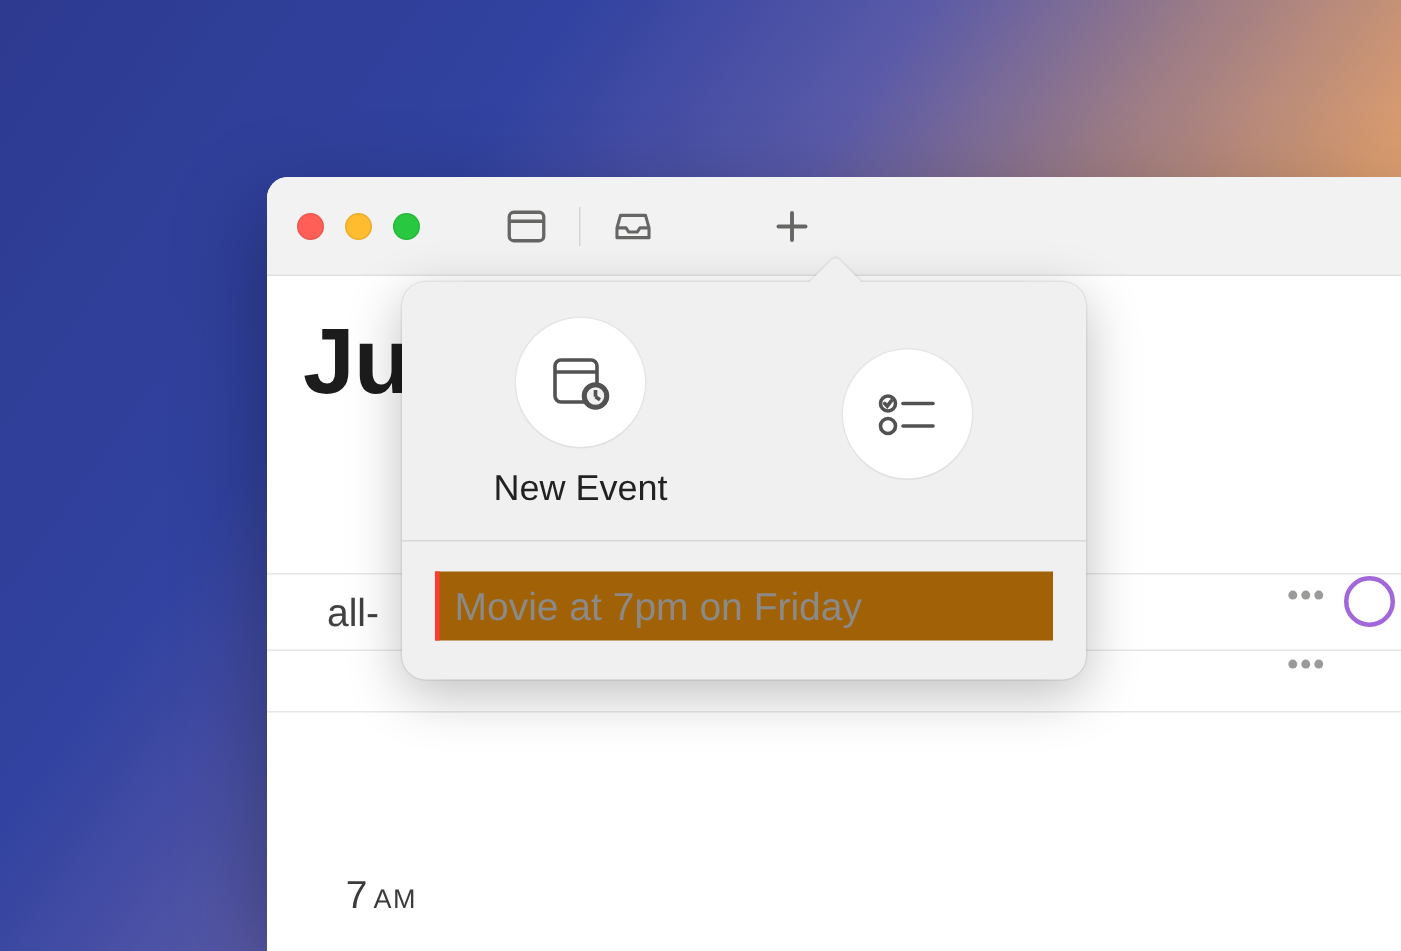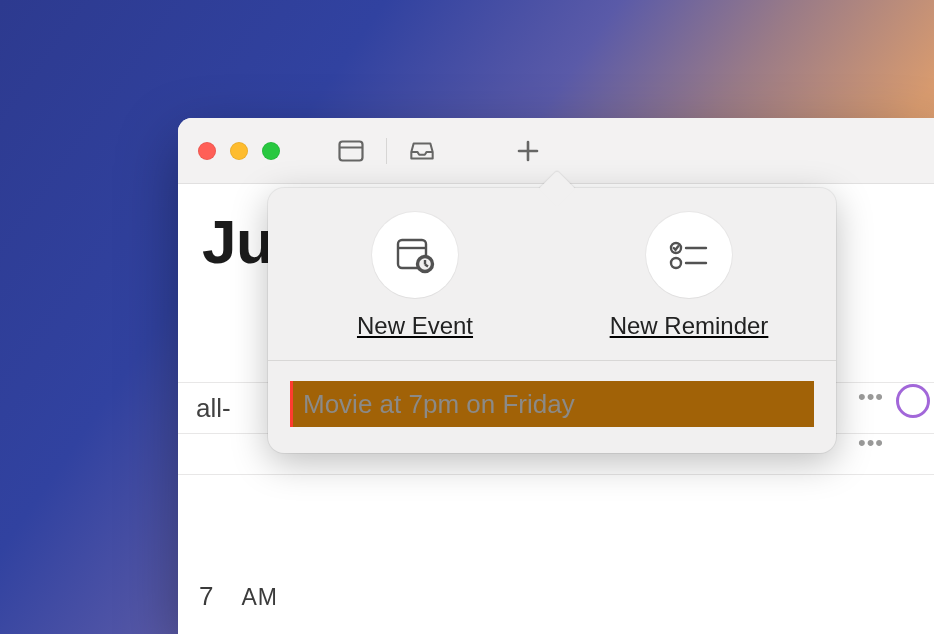--- a/index.html
+++ b/index.html
@@ -29,45 +29,45 @@
     .tb-sep { width:1px; height:26px; background:#d7d6d5; margin:0 -8px; }
     .content { position: relative; }
     .month {
       position: absolute; left: 24px; top: 22px; font-size: 62px; font-weight: 700; color: #1c1c1c; letter-spacing: -0.5px;
     }
     .allday-row {
       position: absolute; left: 0; right: 0; top: 198px; height: 52px;
       border-top: 1px solid #e8e7e7; border-bottom: 1px solid #e8e7e7;
       display: flex; align-items: center;
     }
-    .allday-label { font-size: 26px; color: #414141; margin-left: 18px; }
+    .allday-label { font-size: 26px; color: #414141; margin-left: 40px; }
     .grid-line { position:absolute; left:0; right:0; top:290px; height:1px; background:#e8e7e7; }
     .time-row {
       position:absolute; left:0; right:0; top:386px; height:52px; display:flex; align-items:center;
     }
     .time-label {
       position:absolute; right:656px; width:80px; text-align:right; font-size:26px; color:#3b3b3b; display:flex; align-items:baseline; justify-content:flex-end; gap:4px;
     }
     .time-label .num { font-weight:500; font-size:26px; }
-    .time-label .ampm { font-size:23px; letter-spacing:1px; color:#3b3b3b;margin-left:24px; }
+    .time-label .ampm { font-size:18px; letter-spacing:1px; color:#3b3b3b; }
     .purple-ring {
       position:absolute; right:4px; top:200px; width:34px; height:34px; border:3px solid #a267d9; border-radius:50%;
     }
     .grey-pill { position:absolute; right:50px; top:200px; width:26px; height:26px; color:#9a9a99; display:flex; align-items:center; justify-content:center; font-size:22px; letter-spacing:1px; }
     .grey-pill.second { top:246px; }
     .day-col-sep { position:absolute; top:198px; bottom:0; width:1px; background:#eceaea; }
     .day-col-sep.a { left:688px; }
     .day-col-sep.b { left:702px; }
 
     
     .popover {
-      position: absolute; left: 268px; top: 188px; width: 568px;
+      position: absolute; left: 268px; top: 188px; width: 456px;
       background: #f1f0f0; border-radius: 16px;
       box-shadow: 0 10px 36px rgba(0,0,0,0.25), 0 0 0 1px rgba(0,0,0,0.06);
-      padding-top: 24px; padding-bottom: 26px; text-decoration: underline;
+      padding-top: 24px; padding-bottom: 26px;
     }
     .popover-tip {
       position: absolute; left: 276px; top: -12px; width: 26px; height: 26px;
       background: #f1f0f0; transform: rotate(45deg); border-top-left-radius: 4px;
       box-shadow: -1px -1px 1px rgba(0,0,0,0.06);
     }
     .pop-buttons { display: flex; justify-content: space-evenly; align-items:center; padding: 0 10px 20px; }
     .pop-btn { display:flex; flex-direction:column; align-items:center; gap:14px; width:50%; }
     .pop-circle {
       width: 86px; height: 86px; border-radius:50%; background:#ffffff;
@@ -158,21 +158,20 @@
       <div class="pop-btn">
         <div class="pop-circle">
           <svg width="42" height="36" viewBox="0 0 42 36" fill="none" stroke="currentColor" stroke-width="2.4" stroke-linecap="round">
             <circle cx="8" cy="11" r="5"></circle>
             <path d="M5.8 11 L7.5 12.8 L10.2 9.2"></path>
             <line x1="18" y1="11" x2="38" y2="11"></line>
             <circle cx="8" cy="26" r="5"></circle>
             <line x1="18" y1="26" x2="38" y2="26"></line>
           </svg>
         </div>
-        <div class="pop-btn-label">New Reminder</div>
       </div>
     </div>
     <div class="pop-divider"></div>
     <div class="pop-input-wrap">
       <input class="pop-input" type="text" placeholder="Movie at 7pm on Friday" style="">
     </div>
   </div>
 </div>
 
 </body></html>

